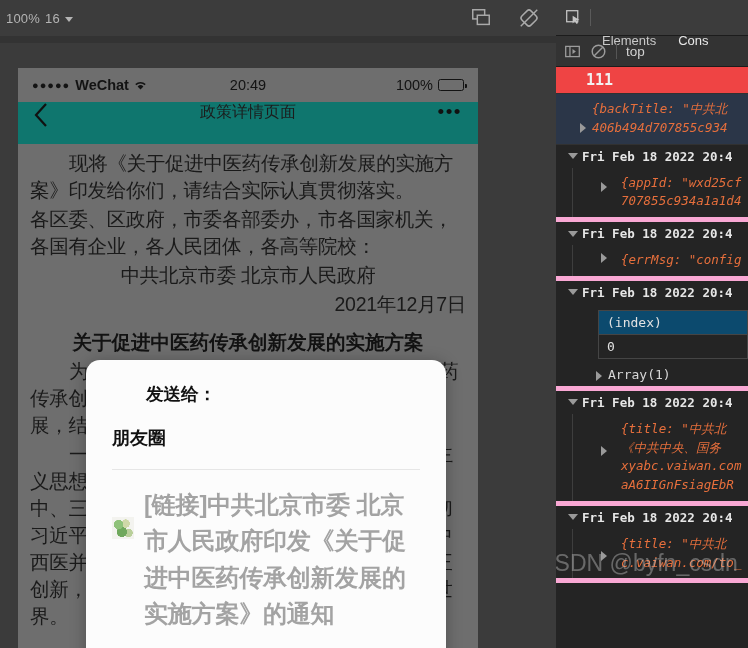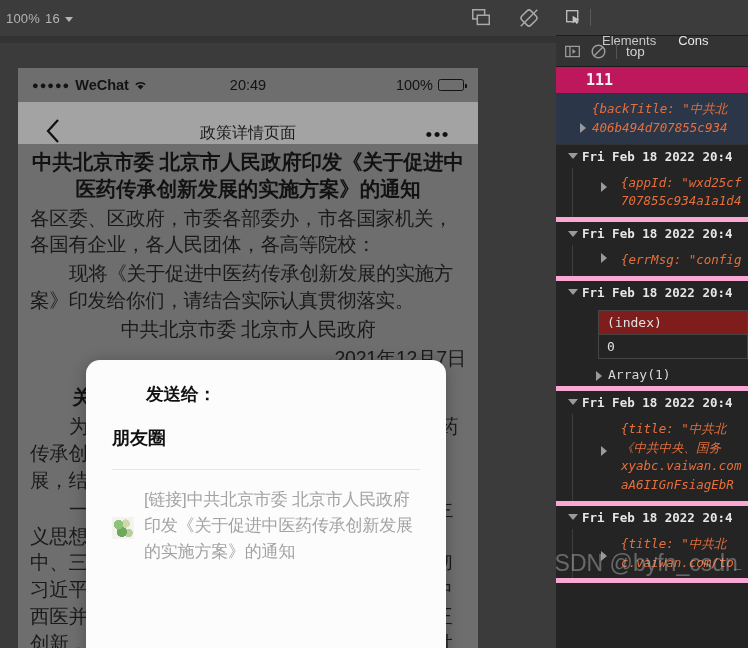--- a/index.html
+++ b/index.html
@@ -63,22 +63,22 @@
     width: 26px; height: 12px; border: 1.6px solid #131313; border-radius: 2.5px;
     position: relative; padding: 1.4px;
   }
   #batt::after {
     content: ""; position: absolute; right: -4px; top: 3.5px;
     width: 2.4px; height: 4px; background: #131313; border-radius: 0 1px 1px 0;
   }
   #batt-fill { height: 100%; width: 100%; background: #131313; border-radius: 1px; }
 
   #nav-bar {
-    height: 42px; display: flex; align-items: flex-end; position: relative;
-    padding: 0 28px; background: #a3a3a3;
+    height: 42px; display: flex; align-items: flex-start; position: relative;
+    padding: 0 16px; background: #0f766e;
   }
   #nav-title {
     position: absolute; left: 0; right: 0; text-align: center;
     font-size: 16px; color: #1c1c1c; pointer-events: none;
   }
   #nav-more { margin-left: auto; color:#111; font-size: 19px; letter-spacing: 1.5px;
               line-height: 1; z-index: 2; cursor: pointer;}
 
   #article { padding: 4px 12px 0 12px; color: #171717; }
   #art-title {
@@ -110,21 +110,21 @@
   #modal-thumb {
     width: 22px; height: 22px; flex: 0 0 22px; margin-top: 30px;
     background:
       radial-gradient(circle at 30% 35%, #8fc27a 0 22%, transparent 23%),
       radial-gradient(circle at 62% 30%, #cfd8a8 0 20%, transparent 21%),
       radial-gradient(circle at 45% 68%, #6fa85c 0 26%, transparent 27%),
       radial-gradient(circle at 75% 72%, #b9cf9a 0 18%, transparent 19%),
       #f3f3ef;
   }
   #modal-link-text {
-    font-size: 17px; line-height: 1.52; color: #a3a3a3; font-weight: normal;
+    font-size: 24px; line-height: 1.52; color: #a3a3a3; font-weight: bold;
     letter-spacing: -0.2px;
   }
 
   
   #devtools {
     position: absolute; left: 556px; top: 0; width: 192px; height: 648px;
     background: #242424;
     font-family: "DejaVu Sans Mono", "Liberation Mono", monospace;
     overflow: hidden;
   }
@@ -149,21 +149,21 @@
     height: 31px; display: flex; align-items: center; gap: 9px;
     background: #333333; border-bottom: 1px solid #1c1c1c; padding: 0 8px;
   }
   .sb-icon { width: 17px; height: 17px; opacity: .72; cursor: pointer; }
   #dt-ctxsep { width: 1px; height: 15px; background: #555; }
   #dt-context { color: #d2d2d2; font-size: 13.5px;
                 font-family: "Liberation Sans", sans-serif; cursor: pointer; }
 
   #dt-console { position: relative; }
   .log-count {
-    background: #be185d; color: #f1f1f1; font-size: 15px; font-weight: bold;
+    background: #ef4444; color: #f1f1f1; font-size: 15px; font-weight: bold;
     padding: 4px 0 4px 30px; border-bottom: 1px solid #313131;
   }
   .log-obj {
     background: #2b3648; padding: 6px 0 6px 22px;
     border-bottom: 1px solid #313131; position: relative;
   }
   .log-group { border-bottom: 5px solid #f9a8d4; }
   .log-ts {
     color: #e6e6e6; font-size: 12.5px; font-weight: bold;
     padding: 4px 0 4px 26px; position: relative; white-space: nowrap;
@@ -186,21 +186,21 @@
   }
   .obj-text {
     color: #e76f3c; font-size: 12.5px; font-style: italic; line-height: 1.5;
     white-space: nowrap;
   }
   .tbl {
     margin-left: 42px; margin-top: 6px; margin-bottom: 6px;
     border: 1px solid #454545; width: 150px;
   }
   .tbl-h {
-    background: #7f1d1d; color: #e2e2e2; font-size: 13px;
+    background: #0c4a6e; color: #e2e2e2; font-size: 13px;
     padding: 4px 8px; border-bottom: 1px solid #454545;
   }
   .tbl-c { color: #e2e2e2; font-size: 13px; padding: 4px 8px; }
   .arr-row {
     color: #d6d6d6; font-size: 13px; padding: 2px 8px 4px 52px;
     position: relative;
   }
   .arr-row .tri-r { left: 40px; top: 6px; }
 
   #watermark {
@@ -256,23 +256,22 @@
 
       <div id="nav-bar">
         <svg width="15" height="26" viewBox="0 0 15 26" style="z-index:2;cursor:pointer">
           <polyline points="12,2 2,13 12,24" fill="none" stroke="#111" stroke-width="2.2"></polyline>
         </svg>
         <div id="nav-title">政策详情页面</div>
         <div id="nav-more">•••</div>
       </div>
 
       <div id="article">
-        <div id="art-title">中共北京市委 北京市人民政府印发《关于促进中医药传承创新发展的实施方案》的通知</div>
+        <div class="art-p indent">现将《关于促进中医药传承创新发展的实施方案》印发给你们，请结合实际认真贯彻落实。</div>
         <div class="art-p">各区委、区政府，市委各部委办，市各国家机关，各国有企业，各人民团体，各高等院校：</div>
-        <div class="art-p indent">现将《关于促进中医药传承创新发展的实施方案》印发给你们，请结合实际认真贯彻落实。</div>
         <div class="art-p" style="text-align:center">中共北京市委 北京市人民政府</div>
         <div class="art-p" style="text-align:right">2021年12月7日</div>
         <div class="art-h">关于促进中医药传承创新发展的实施方案</div>
         <div class="art-p indent">为贯彻落实《中共中央 国务院关于促进中医药传承创新发展的意见》，推进中医药传承创新发展，结合本市实际，制定本实施方案。</div>
         <div class="art-p indent">一、总体要求以习近平新时代中国特色社会主义思想为指导，全面贯彻党的十九大和十九届二中、三中、四中、五中、六中全会精神，深入贯彻习近平总书记关于中医药工作的重要论述，坚持中西医并重，遵循中医药发展规律，传承精华、守正创新，推动中医药高质量发展，推动中医药走向世界。</div>
       </div>
 
       <div id="modal">
         <div id="modal-body">
           <div id="modal-title">发送给：</div>

